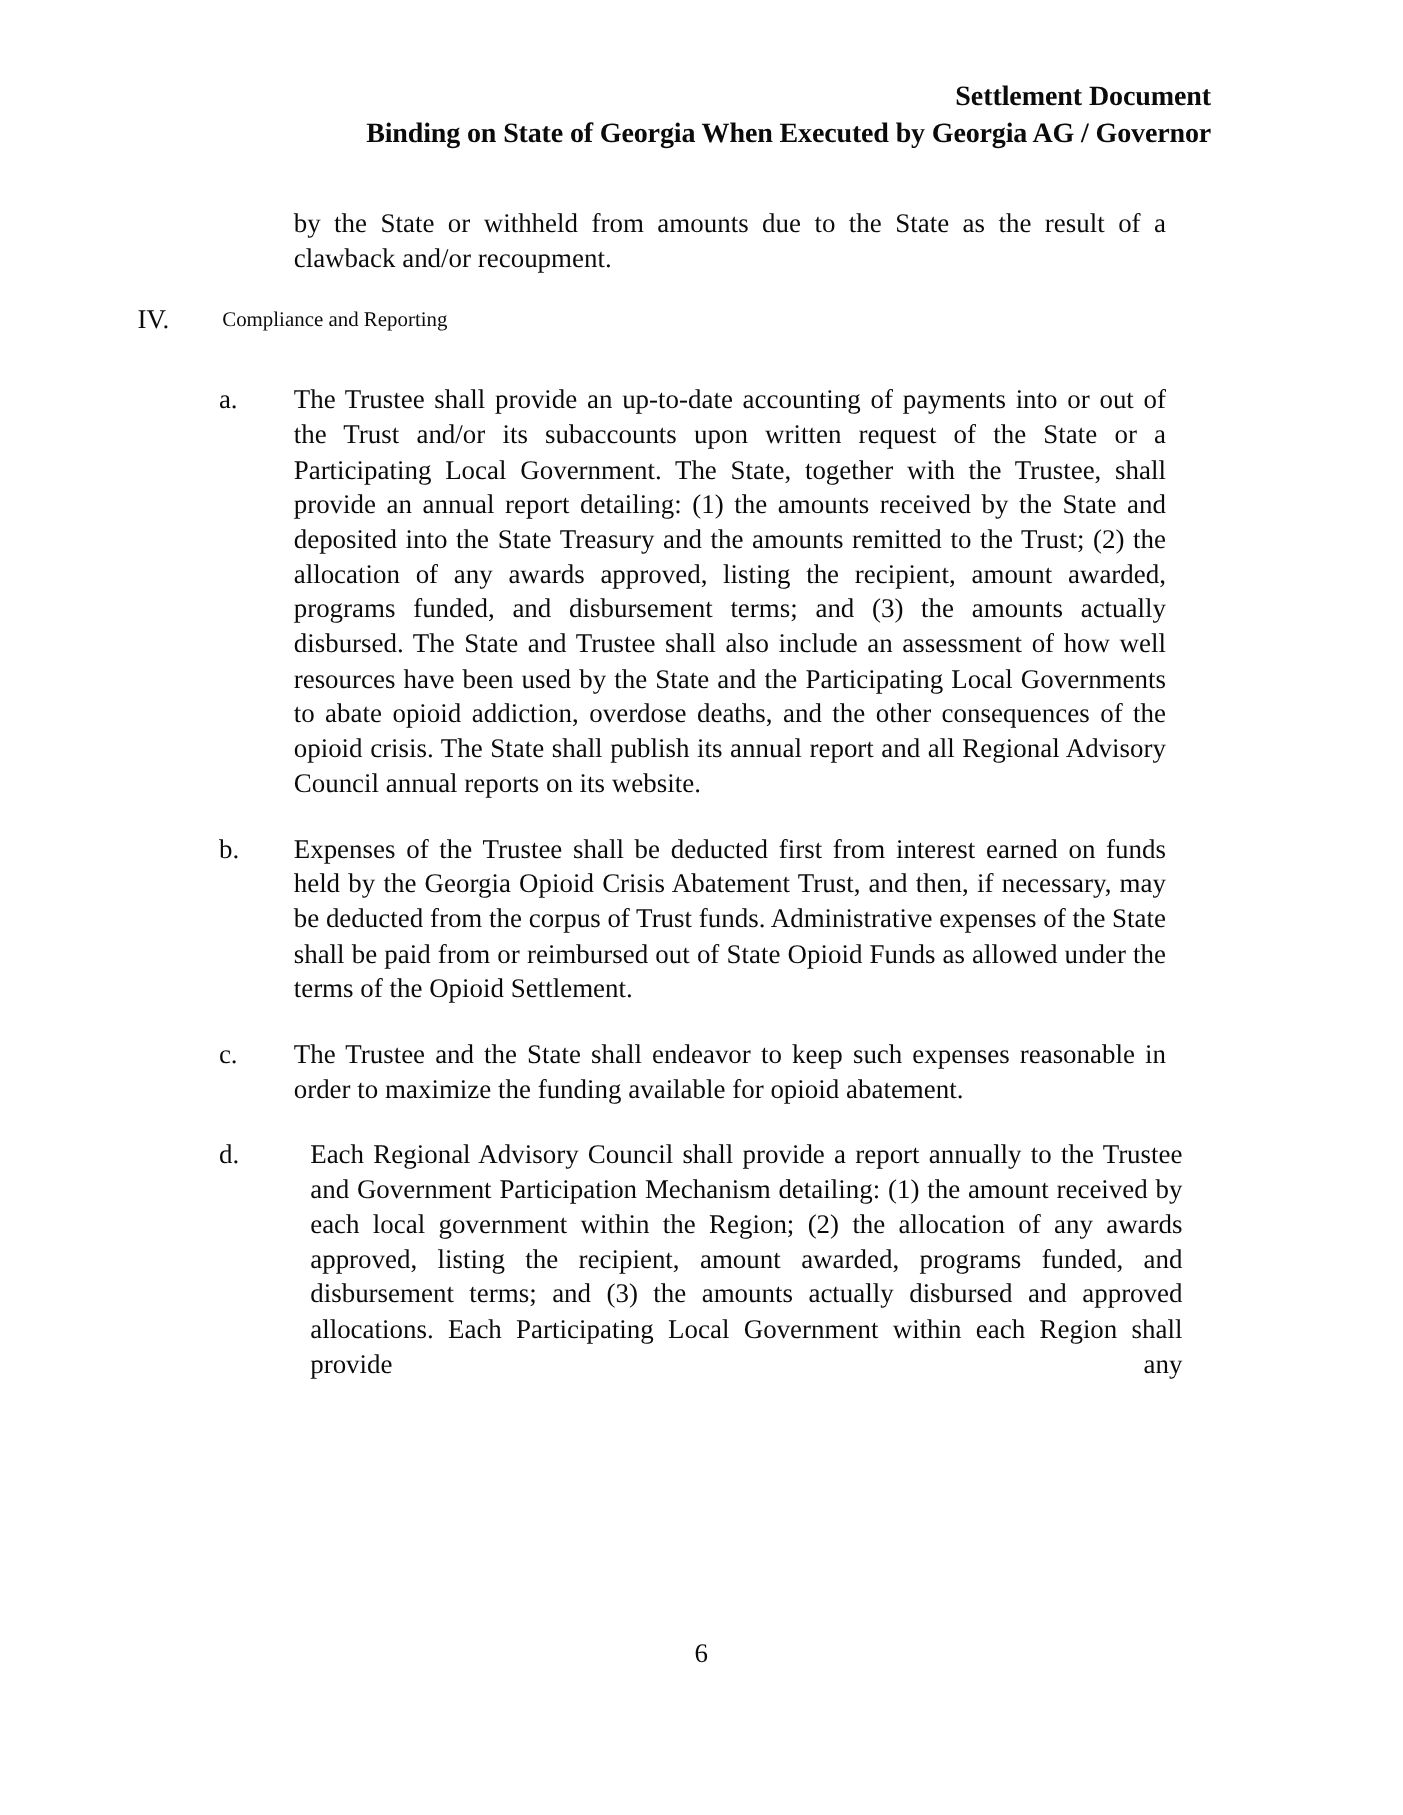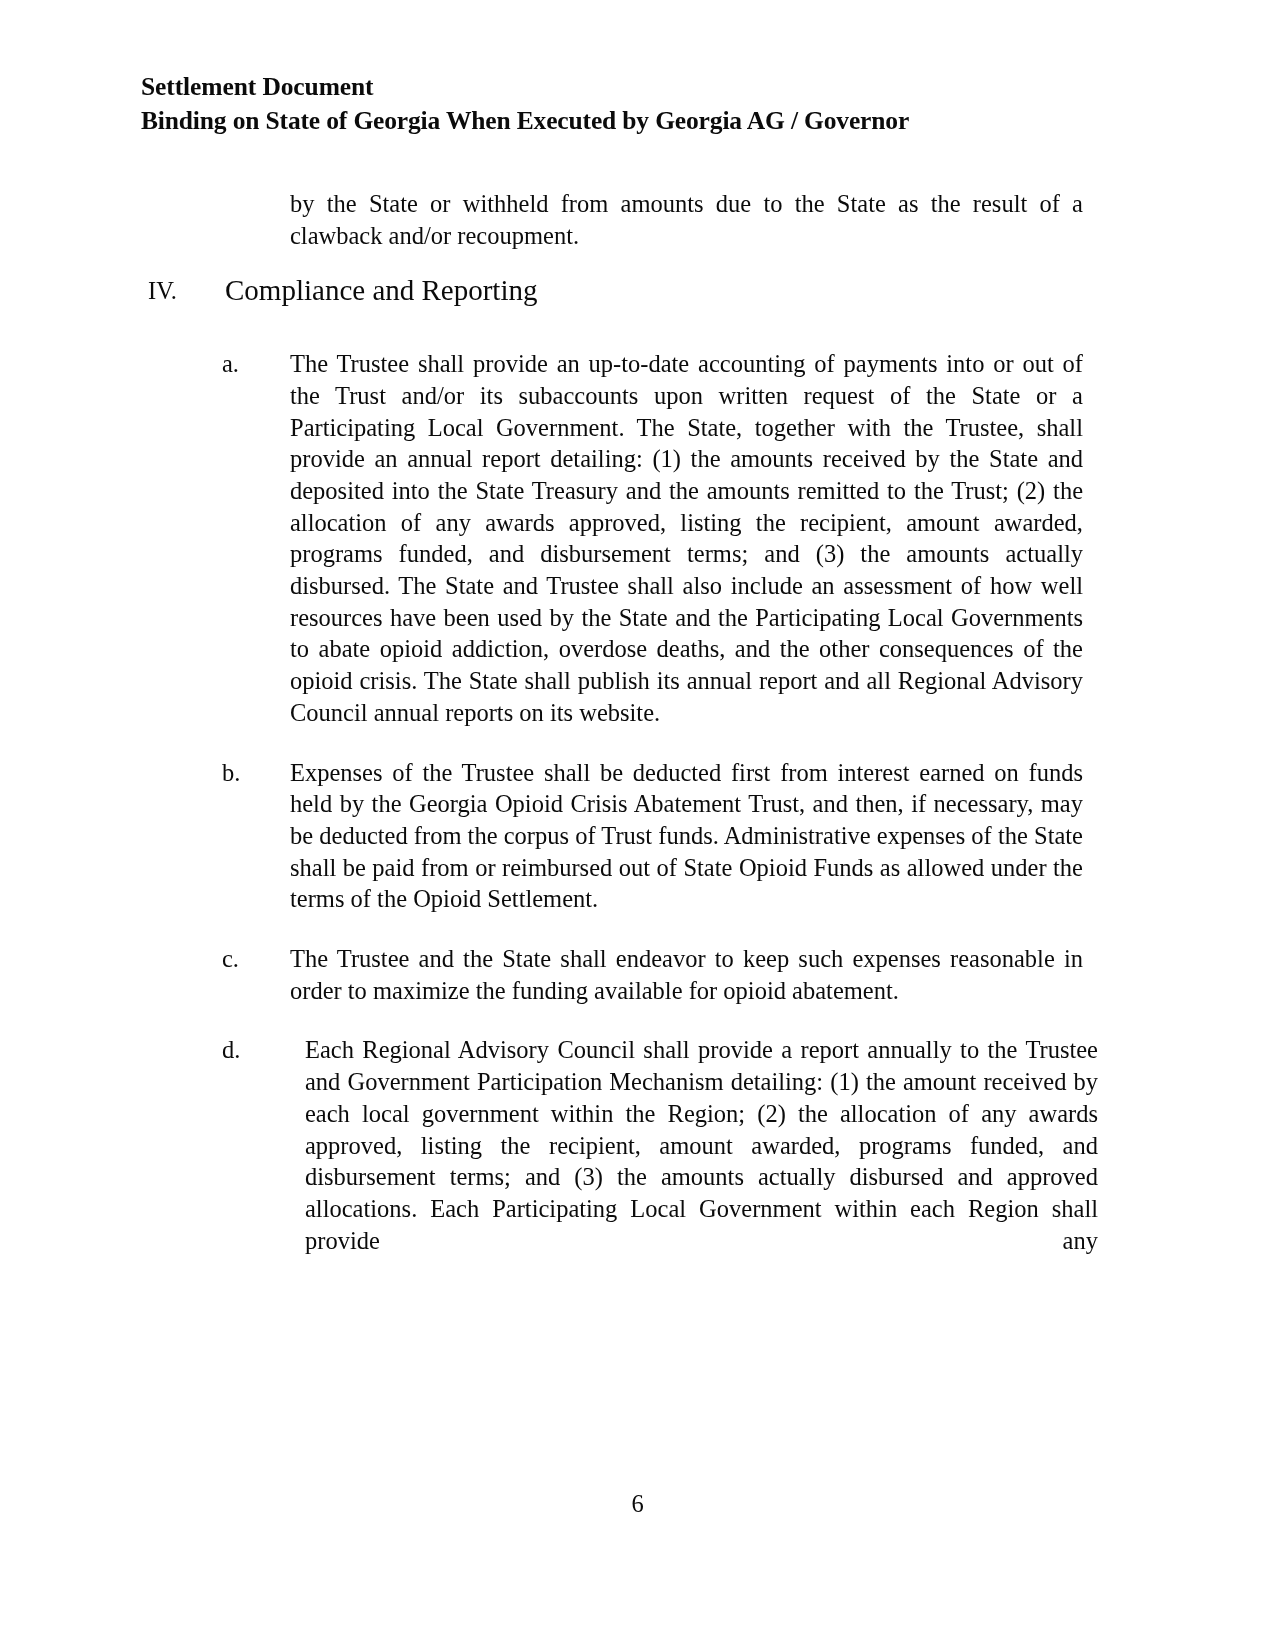--- a/index.html
+++ b/index.html
@@ -29,29 +29,30 @@
     width: 960px;
     font-weight: bold;
     font-size: 25.5px;
     line-height: 1.32;
     letter-spacing: -0.1px;
     -webkit-font-smoothing: none;
   }
   .doc-header .hdr-line {
     display: block;
     white-space: nowrap;
+    text-align: right;
   }
   .doc-header .hdr-line-2 {
     letter-spacing: -0.15px;
   }
 
   
   .body-col {
     position: absolute;
-    left: 148px;
+    left: 125px;
     top: 188px;
     width: 935px;
   }
 
   .para {
     font-size: 24.5px;
     line-height: 31.7px;
     text-align: justify;
     text-justify: inter-word;
     margin: 0;
@@ -73,21 +74,21 @@
     position: absolute;
     left: 0;
     top: 0;
     width: 70px;
     font-size: 24.5px;
     line-height: 31.7px;
     text-align: left;
   }
   .section-title {
     margin-left: 77px;
-    font-size: 29px;
+    font-size: 19px;
     line-height: 31.7px;
     text-align: left;
     white-space: nowrap;
   }
 
   
   .item-row {
     position: relative;
     padding-left: 142px;
   }

